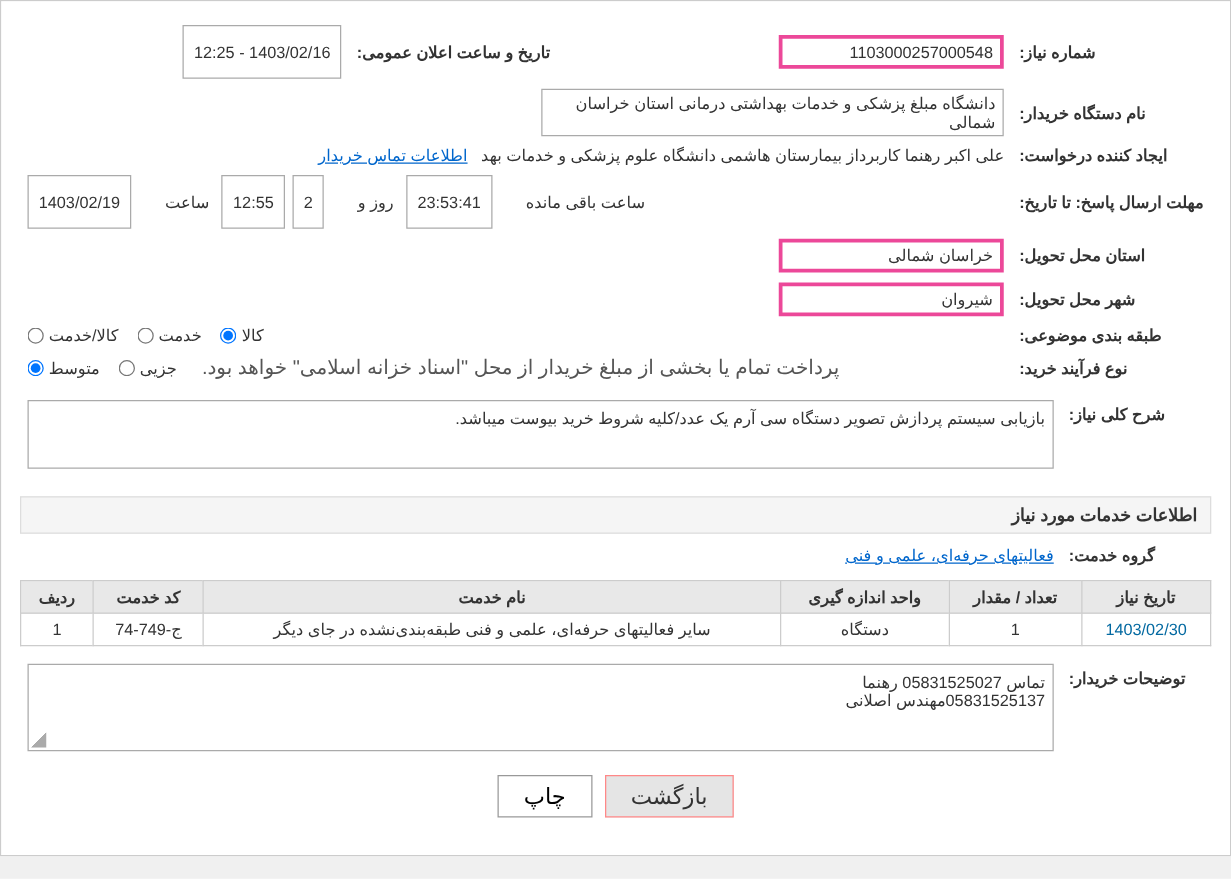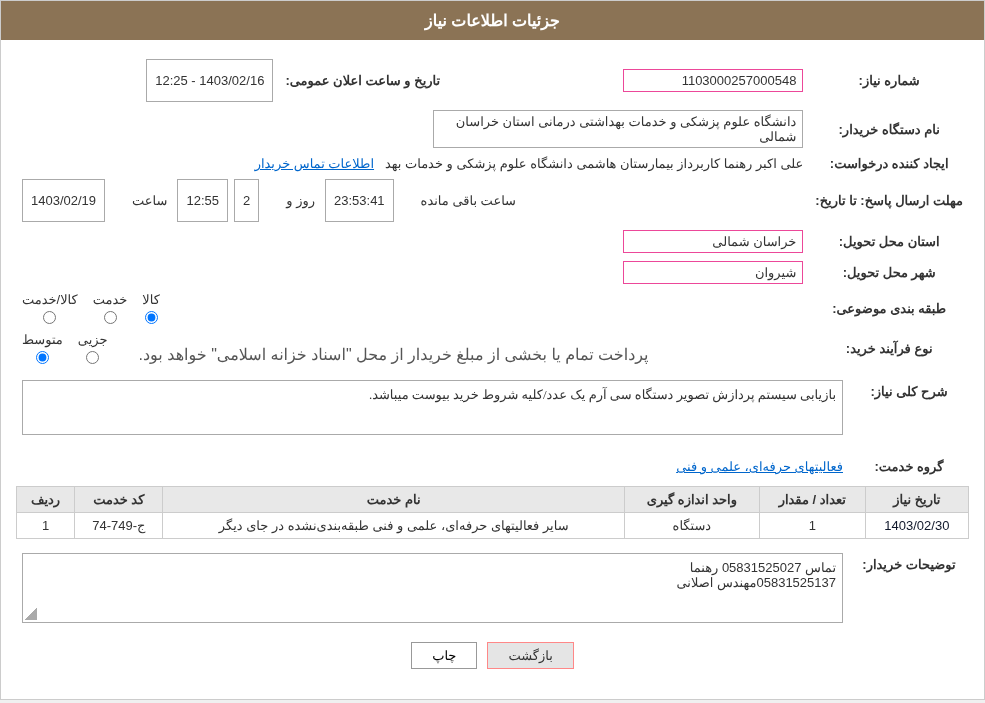--- a/index.html
+++ b/index.html
@@ -35,28 +35,28 @@
     }
     .info-table td {
       padding: 4px 6px;
       vertical-align: middle;
       font-size: 13px;
     }
     .label-cell {
       color: #333;
       font-weight: bold;
       white-space: nowrap;
-      text-align: center;
+      text-align: left;
       width: 120px;
     }
     .value-cell {
       text-align: right;
     }
     .input-box {
-      border: 1px solid #ec4899;
+      border: 3px solid #ec4899;
       background: #fff;
       padding: 3px 6px;
       display: inline-block;
       min-width: 180px;
     }
     .input-box-wide {
       border: 1px solid #aaa;
       background: #fff;
       padding: 3px 6px;
       display: inline-block;
@@ -76,21 +76,20 @@
     .radio-group {
       display: flex;
       gap: 15px;
       align-items: center;
       flex-direction: row-reverse;
     }
     .radio-item {
       display: flex;
       align-items: center;
       gap: 4px;
-      flex-direction: column;
     }
     .section-header {
       background: #f5f5f5;
       border: 1px solid #ddd;
       padding: 6px 10px;
       font-weight: bold;
       font-size: 14px;
       color: #333;
       margin: 10px 0 6px 0;
       text-align: right;
@@ -137,83 +136,79 @@
       gap: 10px;
       margin-top: 15px;
       padding-bottom: 15px;
     }
     .btn {
       padding: 5px 20px;
       border: 1px solid #999;
       background: #f0f0f0;
       cursor: pointer;
       font-family: Tahoma, Arial, sans-serif;
-      font-size: 13px;
+      font-size: 18px;
     }
     .btn-print {
       background: #fff;
       border: 1px solid #999;
     }
     .btn-back {
       background: #e5e5e5;
       border: 1px solid #f88;
       color: #333;
     }
     .need-desc-box {
       border: 1px solid #aaa;
       min-height: 55px;
       padding: 6px;
       background: #fff;
       text-align: right;
       position: relative;
       margin-bottom: 8px;
-      font-family: Liberation Serif, serif;
     }
     .countdown-row {
       display: flex;
       align-items: center;
       gap: 6px;
       flex-direction: row-reverse;
       flex-wrap: wrap;
     }
     .inline-label {
       display: inline-block;
       padding: 0 4px;
       margin-left: 17px;
     }
   </style>
 </head>
 <body>
 
 <div class="page-wrapper">
 
-  <div class="page-header">
-    <span>جزئیات اطلاعات نیاز</span>
-  </div>
 
   <div class="content">
 
     <table class="info-table">
 
       <tbody>
           <tr>
         <td class="label-cell">شماره نیاز:</td>
         <td class="value-cell">
           <span class="input-box">1103000257000548</span>
         </td>
         <td class="label-cell">تاریخ و ساعت اعلان عمومی:</td>
         <td class="value-cell">
           <span class="date-box">1403/02/16 - 12:25</span>
         </td>
       </tr>
 
       <tr>
         <td class="label-cell">نام دستگاه خریدار:</td>
         <td class="value-cell" colspan="3">
-          <span class="input-box-wide">دانشگاه علوم پزشکی و خدمات بهداشتی درمانی استان خراسان شمالی</span>
+          <span class="input-box-wide">دانشگاه مبلغ پزشکی و خدمات بهداشتی درمانی استان خراسان شمالی</span>
         </td>
       </tr>
 
       <tr>
         <td class="label-cell">ایجاد کننده درخواست:</td>
         <td class="value-cell" colspan="3">
           <span>علی اکبر رهنما کاربرداز بیمارستان هاشمی دانشگاه علوم پزشکی و خدمات بهد</span>
           &nbsp;
           <span class="link-text">اطلاعات تماس خریدار</span>
         </td>
@@ -264,21 +259,21 @@
               <span>کالا</span>
               <input type="radio" name="category" checked="" style="">
             </div>
           </div>
         </td>
       </tr>
 
       <tr>
         <td class="label-cell">نوع فرآیند خرید:</td>
         <td class="value-cell" colspan="3">
-          <div style="display:flex; align-items:flex-end; gap:31px; flex-direction:row-reverse; flex-wrap:wrap;">
+          <div style="display:flex; align-items:center; gap:20px; flex-direction:row-reverse; flex-wrap:wrap;">
             <div class="radio-group">
               <div class="radio-item">
                 <span>متوسط</span>
                 <input type="radio" name="purchase_type" checked="" style="">
               </div>
               <div class="radio-item">
                 <span>جزیی</span>
                 <input type="radio" name="purchase_type" style="">
               </div>
             </div>
@@ -296,20 +291,21 @@
         <td class="value-cell">
           <div class="need-desc-box">
             <span>بازیابی سیستم پردازش تصویر دستگاه سی آرم یک عدد/کلیه شروط خرید بیوست میباشد.</span>
             <div class="resize-handle"></div>
           </div>
         </td>
       </tr>
     </tbody>
       </table>
 
+    <div class="section-header">اطلاعات خدمات مورد نیاز</div>
 
     <table class="info-table">
       <tbody>
           <tr>
         <td class="label-cell">گروه خدمت:</td>
         <td class="value-cell">
           <span class="link-text">فعالیتهای حرفه‌ای، علمی و فنی</span>
         </td>
       </tr>
     </tbody>
@@ -321,21 +317,21 @@
           <th>تاریخ نیاز</th>
           <th>تعداد / مقدار</th>
           <th>واحد اندازه گیری</th>
           <th>نام خدمت</th>
           <th>کد خدمت</th>
           <th>ردیف</th>
         </tr>
       </thead>
       <tbody id="service-rows">
       <tr>
-      <td style="color:#0f172a;">1403/02/30</td>
+      <td style="color:#0369a1;">1403/02/30</td>
       <td>1</td>
       <td>دستگاه</td>
       <td>سایر فعالیتهای حرفه‌ای، علمی و فنی طبقه‌بندی‌نشده در جای دیگر</td>
       <td>ج-749-74</td>
       <td>1</td>
     </tr>
         </tbody>
     </table>
 
     <table class="info-table">

